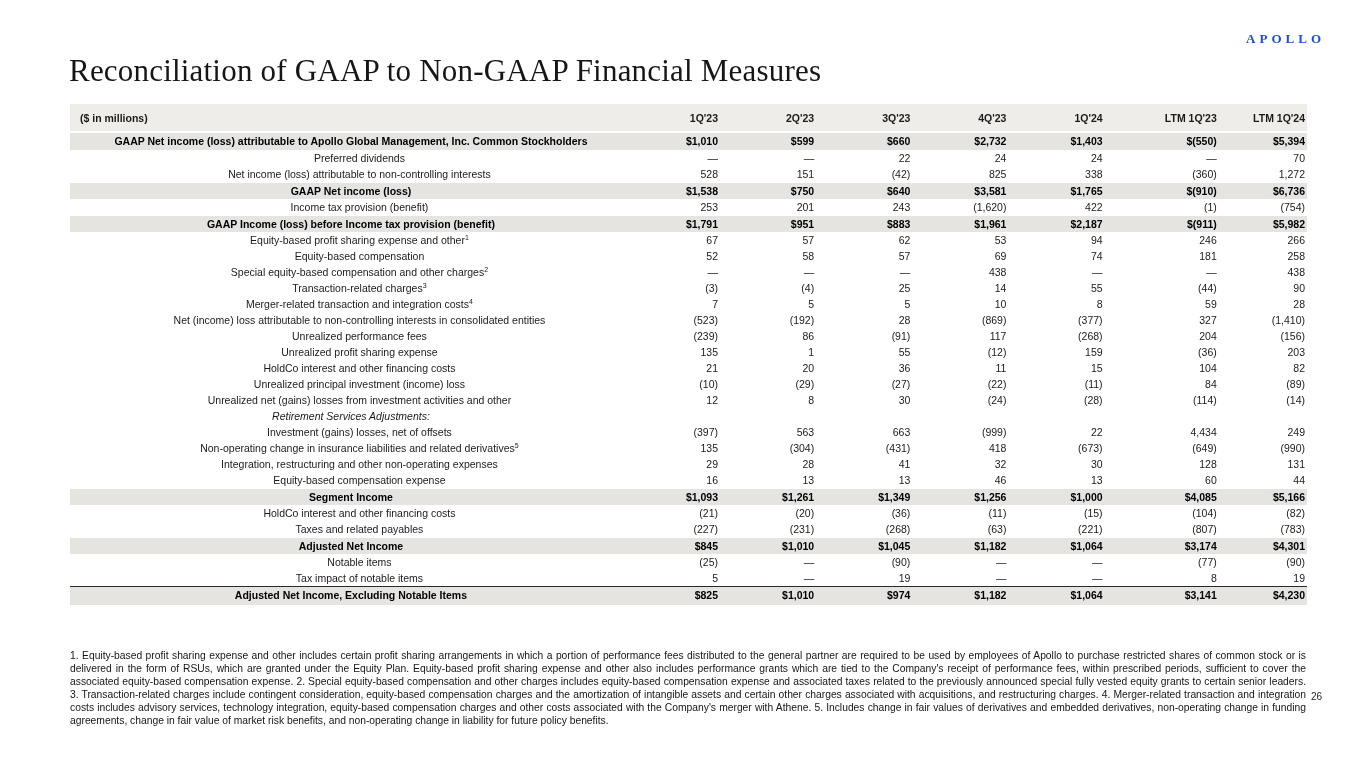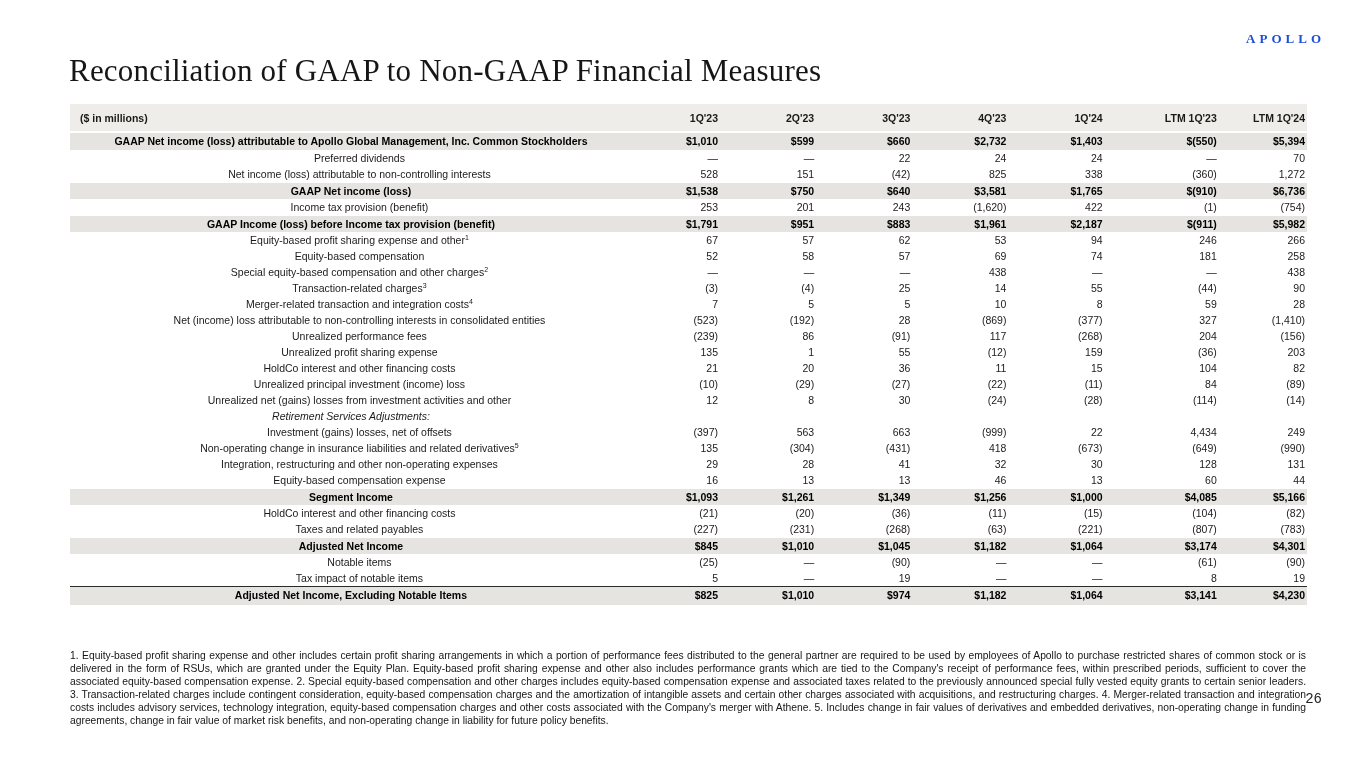--- a/index.html
+++ b/index.html
@@ -47,21 +47,21 @@
   tr.row-total td.label-cell, tr.row-grand td.label-cell { padding-left: 10px; }
   tr.row-total.multiline td { line-height: 15px; padding-top: 1px; padding-bottom: 1px; }
 
   sup { font-size: 7px; vertical-align: super; line-height: 0; }
 
   .footnotes {
     position: absolute; left: 70px; top: 649px; width: 1236px;
     font-size: 10.3px; line-height: 13px; text-align: justify; color: #151515;
   }
   .page-number {
-    position: absolute; right: 43px; top: 691px; font-size: 14px; color: #222; font-family: Liberation Mono, monospace;
+    position: absolute; right: 43px; top: 691px; font-size: 10px; color: #222;
   }
 </style>
 </head>
 <body style="--band-light: #eeede9; --band-dark: #e5e4e0;">
 
 <div class="brand">APOLLO</div>
 
 <h1 class="page-title">Reconciliation of GAAP to Non-GAAP Financial Measures</h1>
 
 <div class="table-wrap">
@@ -349,21 +349,21 @@
           <td class="num-cell">$3,174</td>
           <td class="num-cell">$4,301</td>
         </tr>
         <tr class="row-item">
           <td class="label-cell">Notable items</td>
           <td class="num-cell">(25)</td>
           <td class="num-cell">—</td>
           <td class="num-cell">(90)</td>
           <td class="num-cell">—</td>
           <td class="num-cell">—</td>
-          <td class="num-cell">(61)</td>
+          <td class="num-cell">(77)</td>
           <td class="num-cell">(90)</td>
         </tr>
         <tr class="row-item">
           <td class="label-cell">Tax impact of notable items</td>
           <td class="num-cell">5</td>
           <td class="num-cell">—</td>
           <td class="num-cell">19</td>
           <td class="num-cell">—</td>
           <td class="num-cell">—</td>
           <td class="num-cell">8</td>

